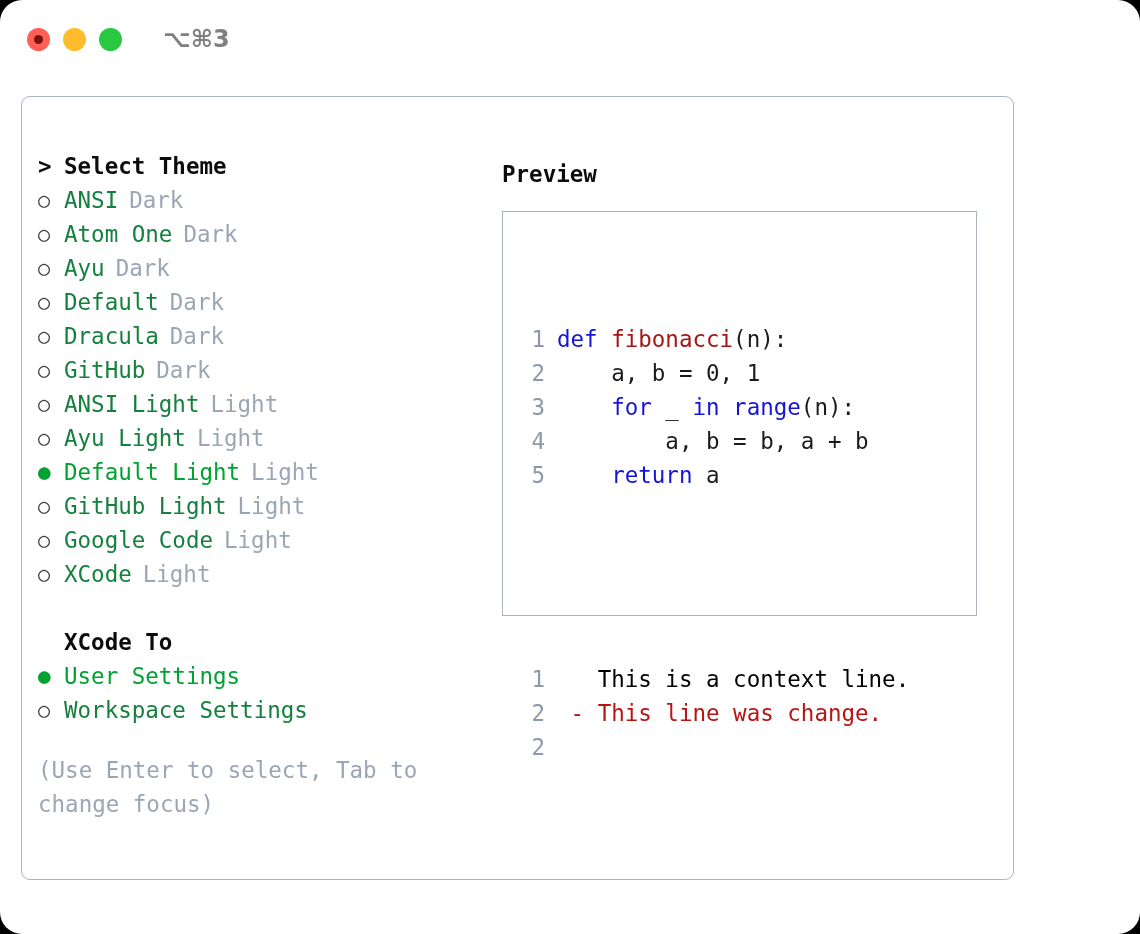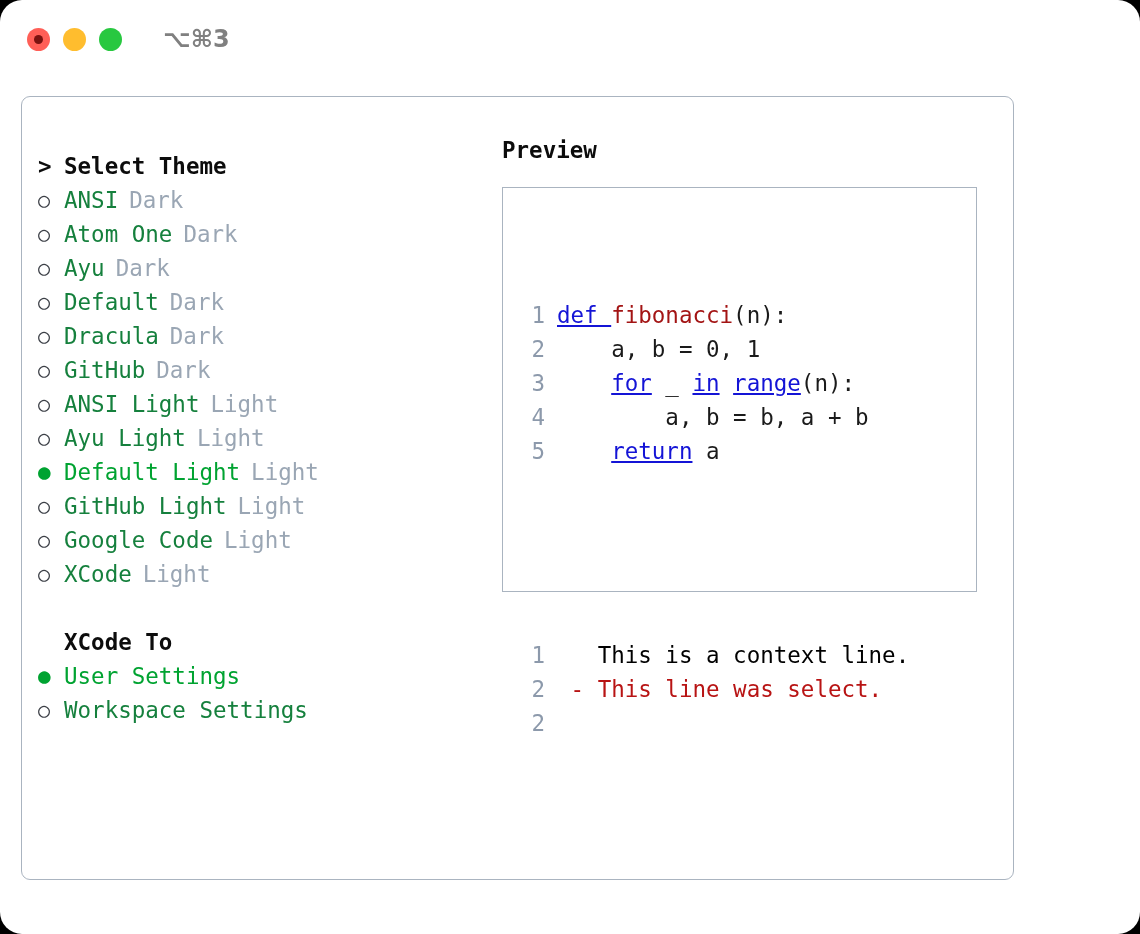--- a/index.html
+++ b/index.html
@@ -142,21 +142,21 @@
     line-height: 34px;
     color: #9aa6b4;
     width: 400px;
     white-space: pre-wrap;
   }
 
   
   .right-col {
     position: absolute;
     left: 480px;
-    top: 36px;
+    top: 60px;
     width: 500px;
   }
   .preview-title {
     font-size: 22.5px;
     line-height: 34px;
     font-weight: bold;
     color: #0c0c0c;
   }
   .preview-box {
     margin-top: 20px;
@@ -182,21 +182,21 @@
     white-space: pre;
   }
   .ln {
     display: inline-block;
     width: 26px;
     flex: 0 0 26px;
     text-align: right;
     color: #8c99ab;
     margin-right: 12px;
   }
-  .kw   { color: #1414d6; text-decoration: underline; }
+  .kw   { color: #1414d6; }
   .fn   { color: #a31414; }
   .pl   { color: #1a1a1a; }
   .ctx  { color: #000000; }
   .del  { color: #b81414; }
   .add  { color: #00b000; }
   .blank-line { height: 34px; }
 </style>
 </head>
 <body>
 
@@ -241,28 +241,29 @@
         <div class="row heading">
           <span class="marker"></span>
           <span class="label">XCode To</span>
         </div>
 
         <div id="apply-list">
             <div class="row selected"><span class="marker sel">●</span><span class="label">User Settings</span></div>
             <div class="row"><span class="marker">○</span><span class="label">Workspace Settings</span></div>
           </div>
 
+        <div class="hint">(Use Enter to select, Tab to change focus)</div>
       </div>
 
       <div class="right-col">
         <div class="preview-title">Preview</div>
         <div class="preview-box">
           <div class="code">
             <div id="code-lines"><div class="cl"><span class="ln">1</span><span class="kw">def </span><span class="fn">fibonacci</span><span class="pl">(n):</span></div><div class="cl"><span class="ln">2</span><span class="pl">    a, b = 0, 1</span></div><div class="cl"><span class="ln">3</span><span class="pl">    </span><span class="kw">for</span><span class="pl"> _ </span><span class="kw">in</span><span class="pl"> </span><span class="kw">range</span><span class="pl">(n):</span></div><div class="cl"><span class="ln">4</span><span class="pl">        a, b = b, a + b</span></div><div class="cl"><span class="ln">5</span><span class="pl">    </span><span class="kw">return</span><span class="pl"> a</span></div></div>
             <div class="blank-line"></div>
-            <div id="diff-lines"><div class="cl"><span class="ln">1</span><span class="ctx">   This is a context line.</span></div><div class="cl"><span class="ln">2</span><span class="del"> - This line was select.</span></div><div class="cl"><span class="ln">2</span></div></div>
+            <div id="diff-lines"><div class="cl"><span class="ln">1</span><span class="ctx">   This is a context line.</span></div><div class="cl"><span class="ln">2</span><span class="del"> - This line was change.</span></div><div class="cl"><span class="ln">2</span></div></div>
           </div>
         </div>
       </div>
 
     </div>
   </div>
 </div>
 
 </body></html>

